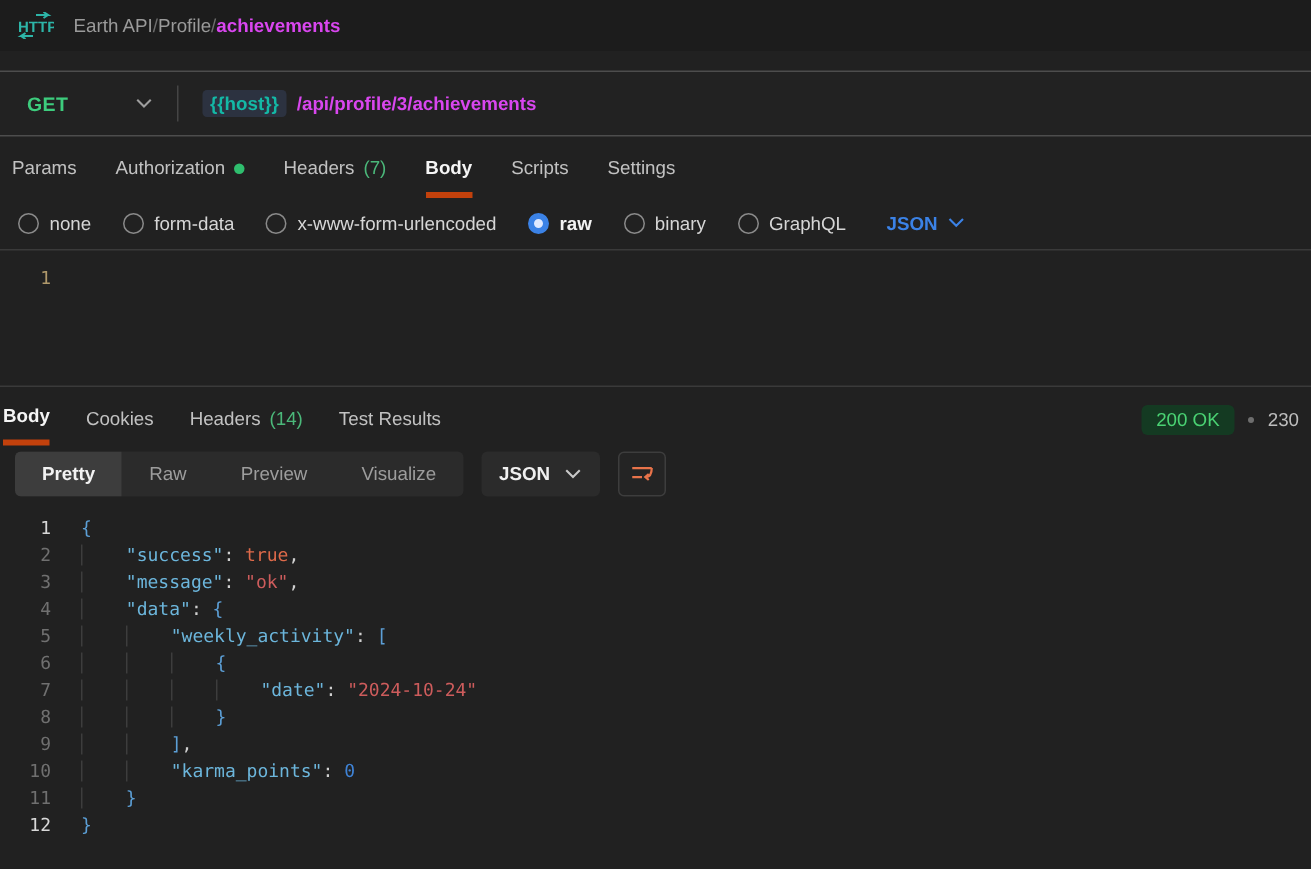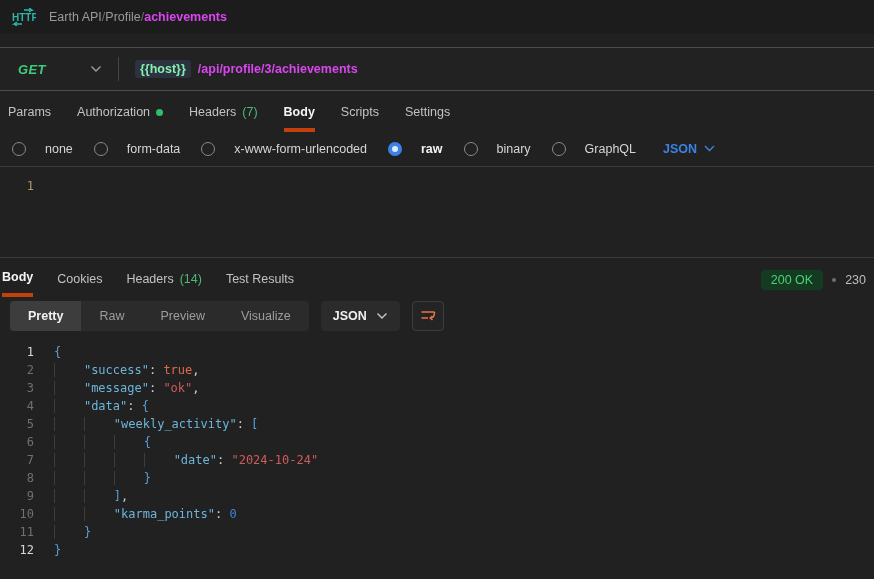--- a/index.html
+++ b/index.html
@@ -27,37 +27,37 @@
     margin-top: 13px; height: 44px;
     border-top: 1px solid #4d4d4d; border-bottom: 1px solid #4d4d4d;
     background: #222222;
     display: flex; align-items: center;
   }
   .method-btn {
     width: 118px; height: 100%; background: transparent; border: none;
     display: flex; align-items: center; justify-content: space-between;
     padding: 0 16px 0 18px; cursor: pointer;
   }
-  .method-label { color: #3dcc7d; font-weight: 700; font-size: 13px; letter-spacing: .3px; font-family: "Liberation Sans", sans-serif; font-style: italic; }
+  .method-label { color: #3dcc7d; font-weight: 700; font-size: 13px; letter-spacing: .3px; font-family: "Liberation Sans", sans-serif; }
   .vdiv { width: 1px; height: 24px; background: #454545; }
   .url-box { display: flex; align-items: center; gap: 7px; padding-left: 16px; flex: 1; cursor: text; }
   .host-chip {
-    background: #2c3240; color: #86efac; font-weight: 600; font-size: 12.5px;
+    background: #2c3240; color: #14b8a6; font-weight: 600; font-size: 12.5px;
     padding: 2px 5px; border-radius: 3px;
   }
   .url-path { color: #d946ef; font-weight: 600; font-size: 12.5px; }
   
   .req-tabs { display: flex; align-items: flex-start; gap: 26px; padding: 14px 0 0 8px; height: 40px; }
   .tab { font-size: 12.5px; color: #c2c2c2; cursor: pointer; padding-bottom: 9px; display: flex; align-items: center; gap: 6px; }
   .tab.active { color: #f5f5f5; font-weight: 700; border-bottom: 4px solid #c2410c; }
   .dot-green { width: 7px; height: 7px; border-radius: 50%; background: #2fbe6e; display: inline-block; }
   .count-green { color: #4bb87a; }
   
   .mode-row { display: flex; align-items: center; gap: 21px; padding: 0 0 0 12px; height: 36px; border-bottom: 1px solid #3a3a3a; }
-  .radio-item { display: flex; align-items: center; gap: 19px; cursor: pointer; }
+  .radio-item { display: flex; align-items: center; gap: 7px; cursor: pointer; }
   .radio-circle { width: 14px; height: 14px; border-radius: 50%; border: 1px solid #8a8a8a; background: transparent; flex: none; }
   .radio-item.selected .radio-circle { border: 4px solid #3b82e6; background: #dfe9ff; }
   .radio-label { font-size: 12.5px; color: #d6d6d6; }
   .radio-item.selected .radio-label { color: #f2f2f2; font-weight: 600; }
   .lang-select { display: flex; align-items: center; gap: 7px; margin-left: 6px; cursor: pointer; }
   .lang-label { color: #3b82e6; font-size: 12.5px; font-weight: 700; }
   
   .req-editor { height: 90px; padding-top: 9px; }
   .gutter-num {
     display: inline-block; width: 34px; text-align: right;

